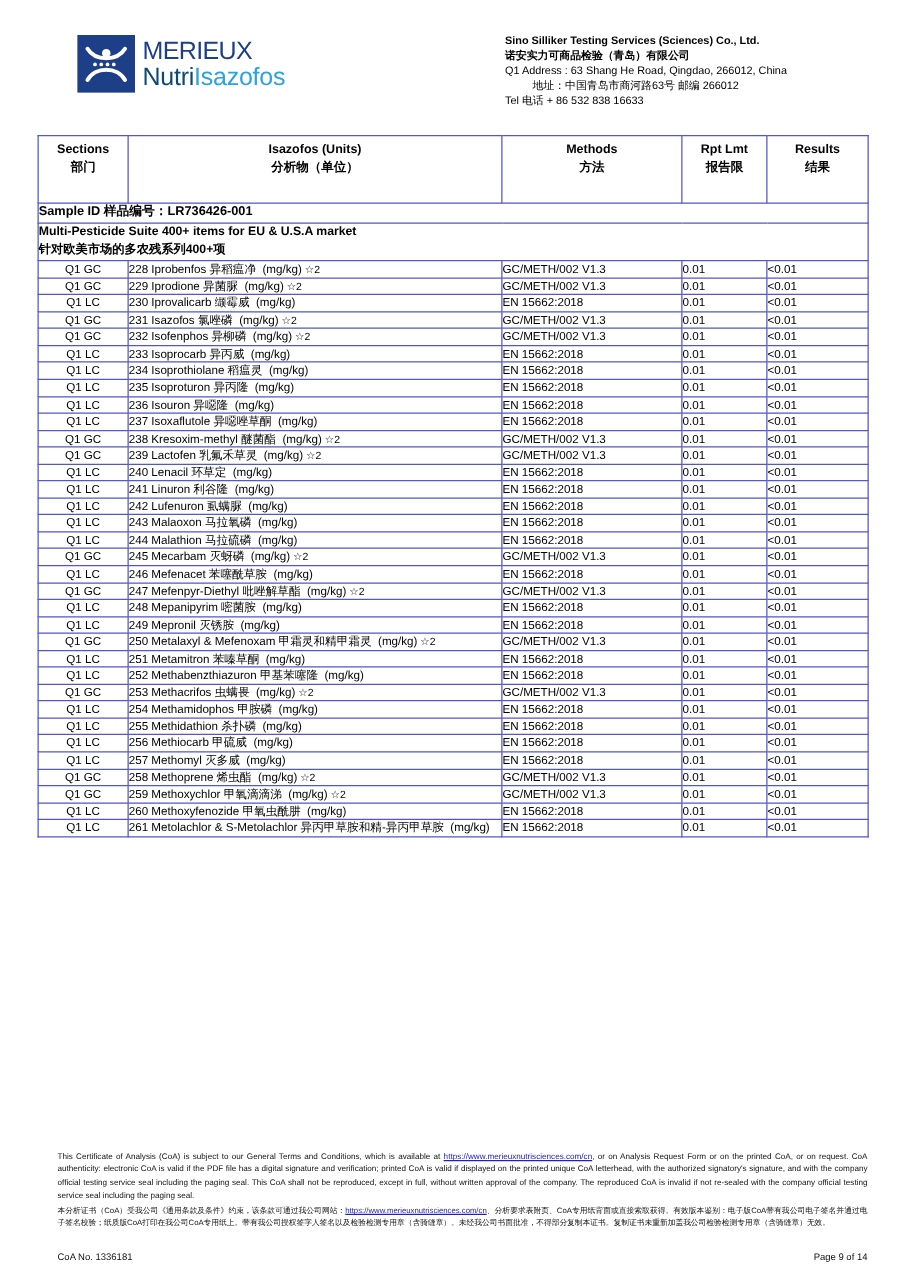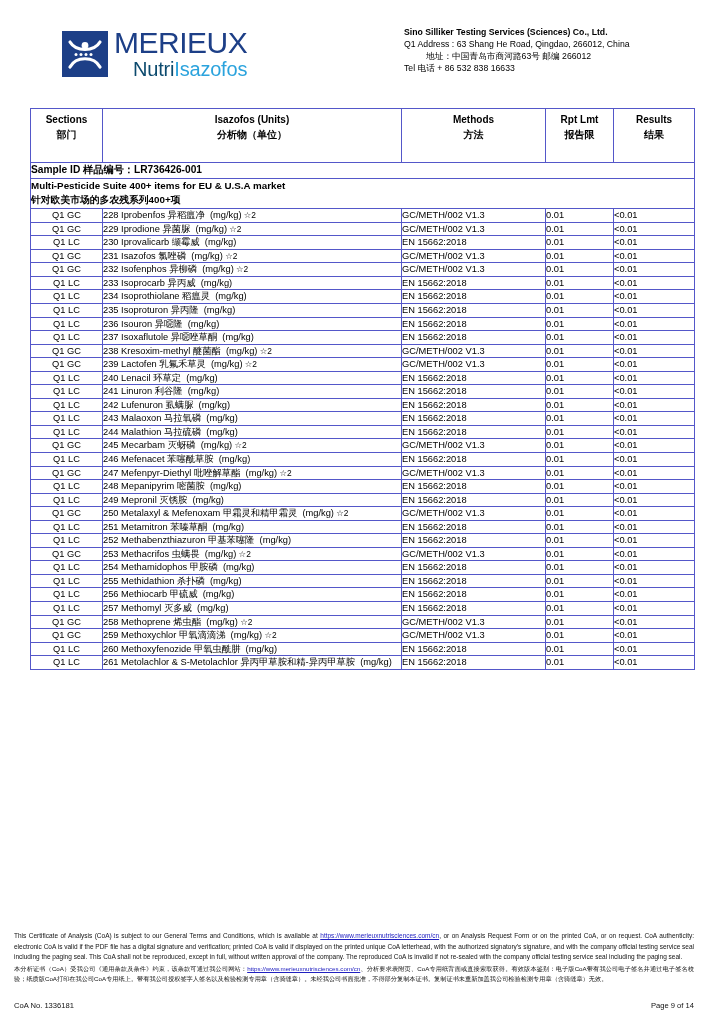--- a/index.html
+++ b/index.html
@@ -45,21 +45,21 @@
     position: relative;
     flex: 0 0 auto;
   }
   .logo-mark svg { display: block; }
   .logo-text {
     margin-left: 6px;
     line-height: 1;
   }
   .logo-merieux {
     font-family: "Liberation Sans", sans-serif;
-    font-size: 30px;
+    font-size: 20px;
     letter-spacing: -0.5px;
     color: #1d3f87;
     font-weight: 400;
     display: block;
   }
   .logo-nutri {
     font-family: "Liberation Sans", sans-serif;
     font-size: 20px;
     color: #2ba3dd;
     display: block;
@@ -121,21 +121,21 @@
     font-weight: bold;
     font-size: 9.8px;
     padding: 5px 6px 4px 6px;
     line-height: 1.5;
   }
   .star { font-size: 8.4px; }
 
   
   .footer {
     position: absolute;
-    left: 14px;
+    left: 46px;
     right: 30px;
     bottom: 14px;
   }
   .foot-en {
     font-size: 6.5px;
     line-height: 1.62;
     text-align: justify;
     color: #111;
   }
   .foot-cn {
@@ -178,20 +178,21 @@
         </svg>
       </div>
       <div class="logo-text">
         <span class="logo-merieux">MERIEUX</span>
         <span class="logo-nutri"><span class="dark">Nutri</span><span>Isazofos</span></span>
       </div>
     </div>
 
     <div class="addr">
       <div class="b">Sino Silliker Testing Services (Sciences) Co., Ltd.</div>
+      <div class="b">诺安实力可商品检验（青岛）有限公司</div>
       <div>Q1  Address : 63 Shang He Road, Qingdao, 266012, China</div>
       <div class="ind">地址：中国青岛市商河路63号 邮编 266012</div>
       <div>Tel 电话 + 86 532 838 16633</div>
     </div>
 
   </div>
 
   <table class="tbl">
     <colgroup>
       <col class="c-sec">

